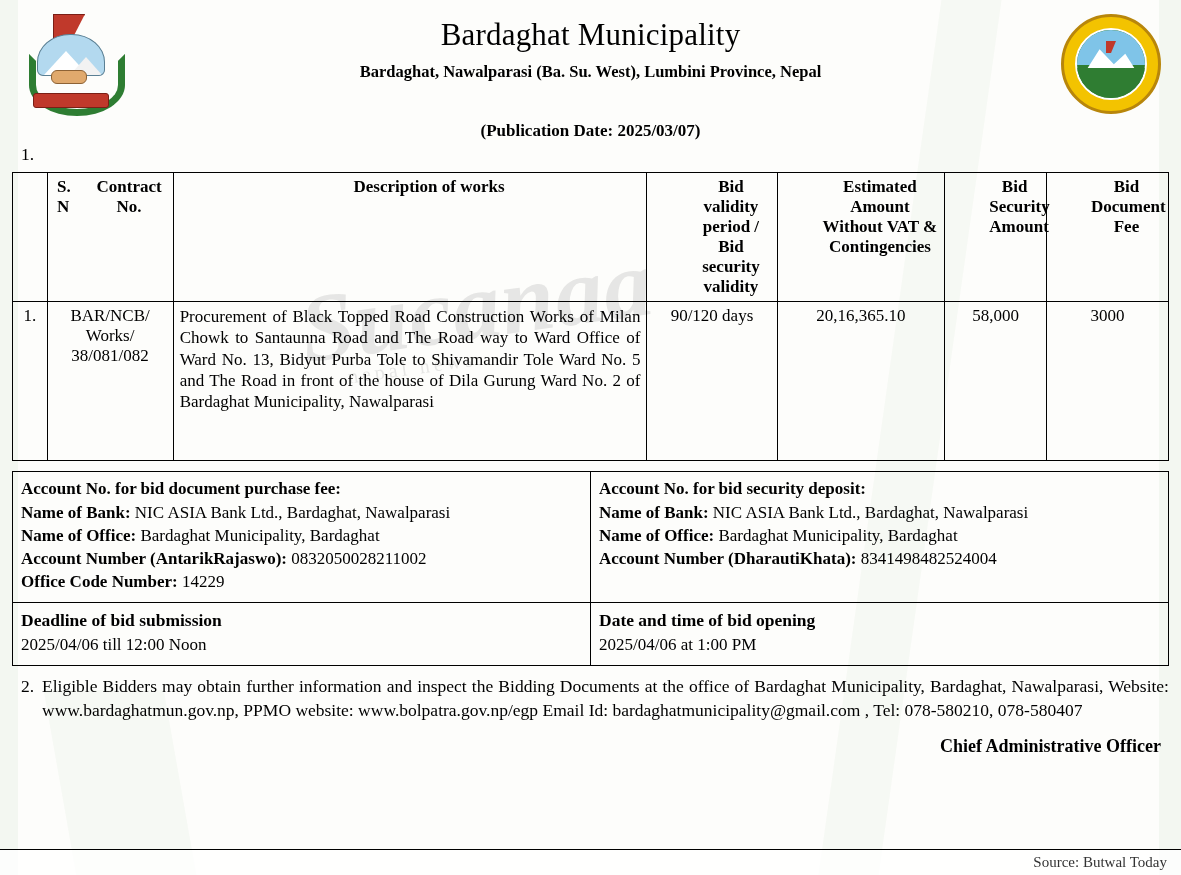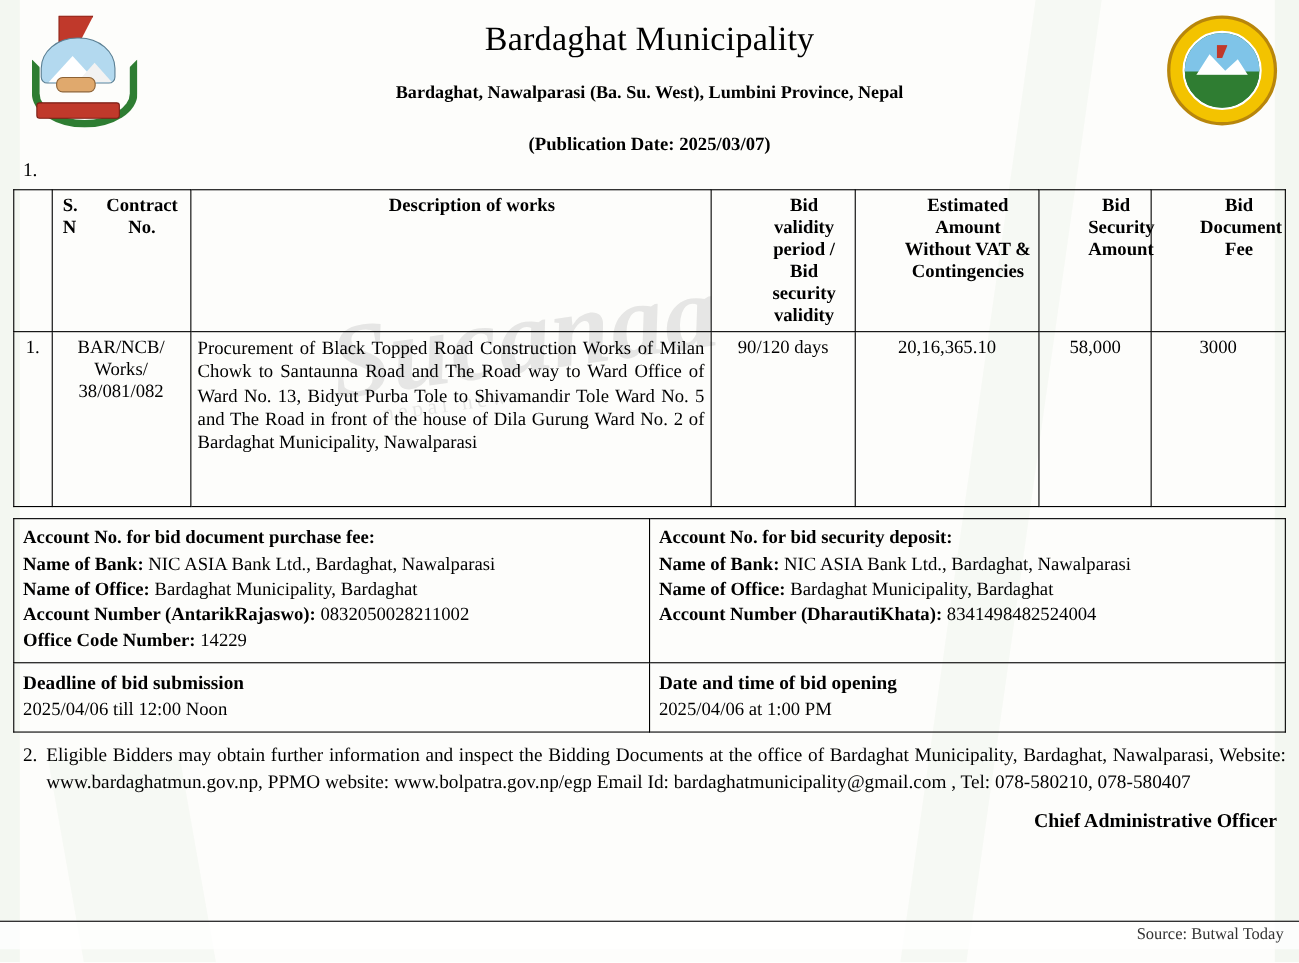--- a/index.html
+++ b/index.html
@@ -96,21 +96,21 @@
   }
   .org-office {
     font-size: 29px;
     font-weight: bold;
     line-height: 1.15;
     margin-top: 4px;
   }
   .org-address {
     font-size: 16.5px;
     font-weight: bold;
-    margin-top: 22px;
+    margin-top: 10px;
   }
 
   
   .nep-emblem {
     width: 86px; height: 96px;
     position: relative;
   }
   .nep-emblem .flagtop {
     position: absolute; left: 26px; top: 0;
     width: 30px; height: 26px;
@@ -293,21 +293,21 @@
   .footer-note .body { text-align: justify; flex: 1 1 auto; }
   .signature {
     text-align: right;
     font-weight: bold;
     font-size: 18px;
     margin-top: 14px;
     padding-right: 8px;
   }
   .source-bar {
     position: absolute;
-    left: 0; right: 0; bottom: 12px;
+    left: 0; right: 0; bottom: 0;
     border-top: 1px solid #000000;
     padding: 4px 14px 4px 0;
     text-align: right;
     font-size: 15px;
     color: #333333;
     background: rgba(255,255,255,.75);
   }
 </style>
 </head>
 <body>

